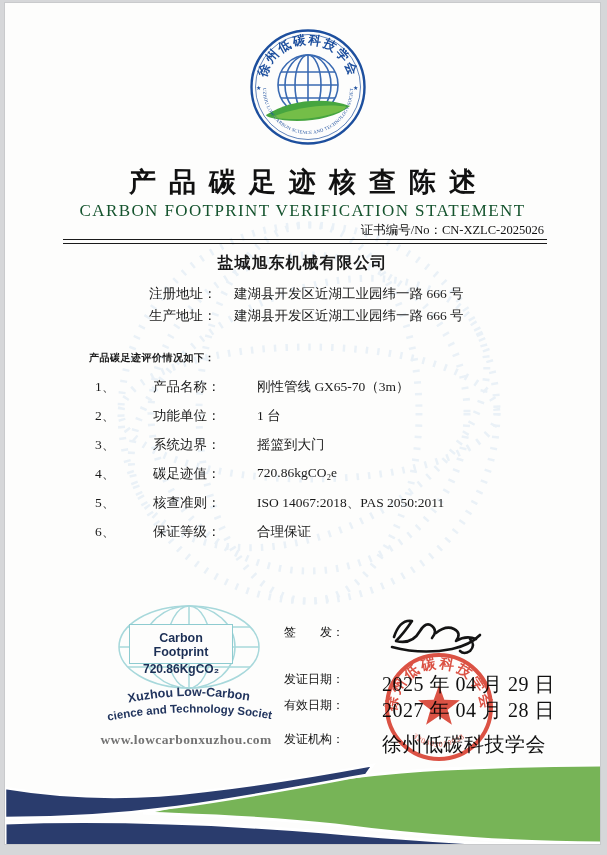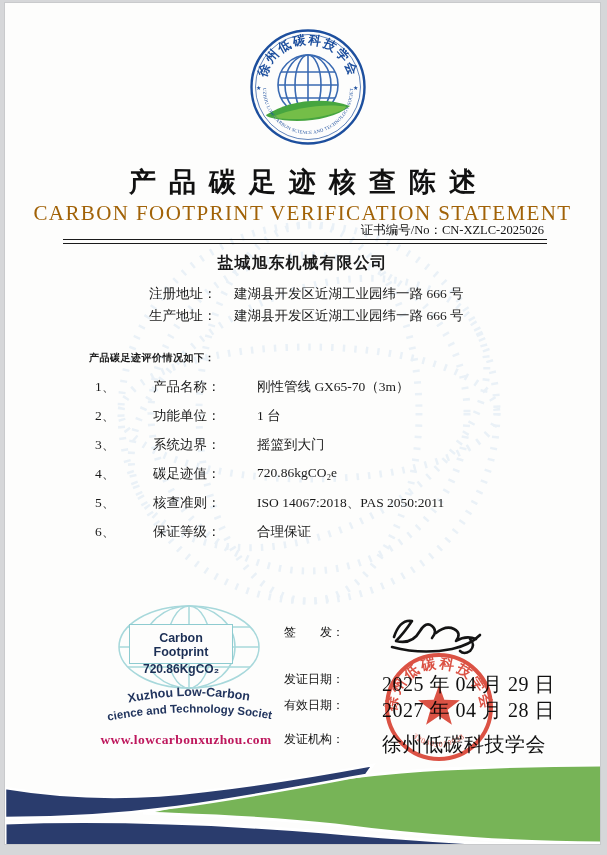--- a/index.html
+++ b/index.html
@@ -11,21 +11,21 @@
   }
   .page{
     position:absolute;left:4px;top:2px;width:597px;height:843px;
     background:#fdfdfc;border:1px solid #c9cacc;box-sizing:border-box;overflow:hidden;
   }
   .abs{position:absolute;}
   .center{left:0;width:100%;text-align:center;}
   
   .logo-svg{left:243px;top:24px;}
   .title-cn{top:161px;font-size:27px;font-weight:bold;letter-spacing:13px;text-indent:13px;color:#111;}
-  .title-en{top:198px;font-size:21px;letter-spacing:1.4px;color:#a16207;}
+  .title-en{top:198px;font-size:17px;letter-spacing:1.4px;color:#14532d;}
   .cert-no{top:219px;right:56px;font-size:12.5px;color:#111;}
   .rule{top:236px;left:58px;width:484px;height:3px;border-top:1.8px solid #1b1b1b;border-bottom:1.3px solid #1b1b1b;}
   
   .company{top:250px;font-size:16px;font-weight:bold;letter-spacing:1px;}
   .addr-row{font-size:13.5px;}
   .addr-label{position:absolute;left:144px;white-space:nowrap;}
   .addr-value{position:absolute;left:229px;white-space:nowrap;}
   .addr1{top:282px;} .addr2{top:304px;}
   
   .section-head{left:84px;top:348px;font-size:10px;font-weight:bold;letter-spacing:.5px;}
@@ -33,21 +33,21 @@
   .item-no{position:absolute;left:90px;}
   .item-label{position:absolute;left:148px;white-space:nowrap;}
   .item-value{position:absolute;left:252px;white-space:nowrap;}
   
   .watermark{left:94px;top:200px;opacity:.55;}
   
   .badge-globe{left:100px;top:598px;}
   .badge-box{left:124px;top:621px;width:104px;height:40px;background:#fdfdfc;border:1.4px solid #8ecbd0;box-sizing:border-box;text-align:center;}
   .badge-box .l1{margin-top:6px;font-size:12.5px;font-weight:bold;color:#1c2f55;font-family:"Liberation Sans","DejaVu Sans",sans-serif;}
   .badge-box .l2{margin-top:3px;font-size:12px;font-weight:bold;color:#1c2f55;font-family:"Liberation Sans","DejaVu Sans",sans-serif;}
-  .website{left:92px;top:729px;width:178px;text-align:center;font-size:13.5px;font-weight:600;letter-spacing:.4px;color:#be185d;}
+  .website{left:92px;top:729px;width:178px;text-align:center;font-size:13.5px;font-weight:600;letter-spacing:.4px;color:#737373;}
   
   .f-label{left:279px;font-size:12px;white-space:nowrap;color:#111;}
   .f-value{left:377px;font-size:20px;white-space:nowrap;color:#111;letter-spacing:.5px;}
   .row-sign{top:621px;} .row-issue{top:668px;} .row-valid{top:694px;} .row-org{top:728px;}
   .sig-svg{left:381px;top:608px;}
   .stamp-svg{left:376px;top:646px;mix-blend-mode:multiply;opacity:.88;}
   
   .footer-svg{left:0;top:760px;}
 </style>
 </head>

